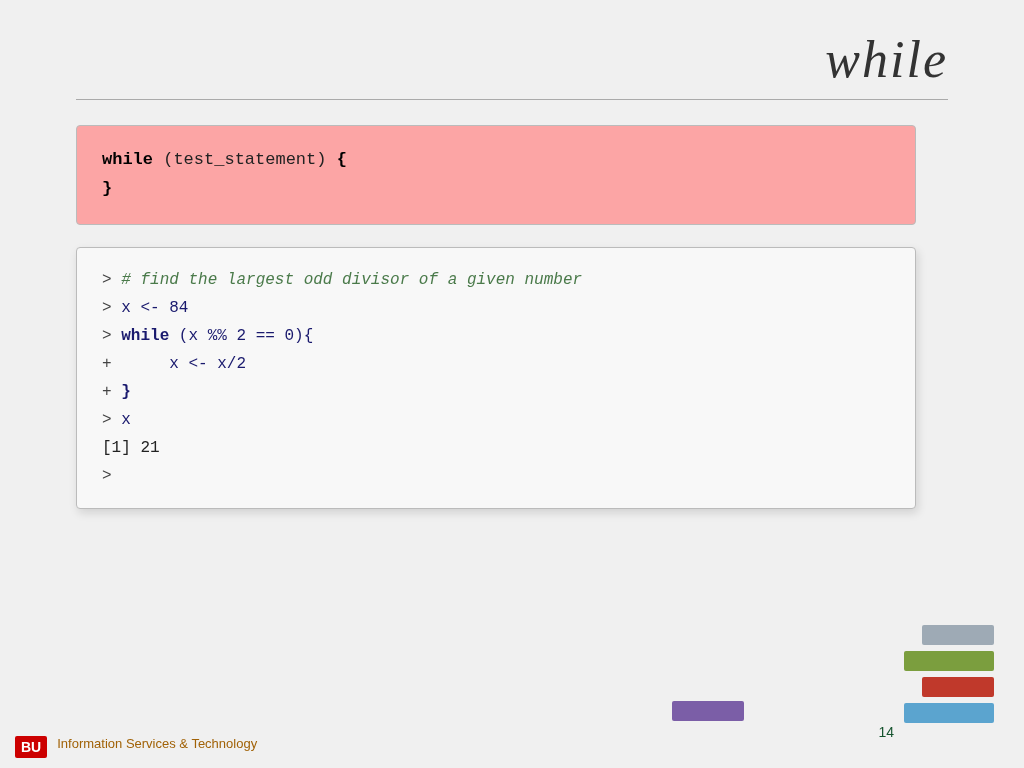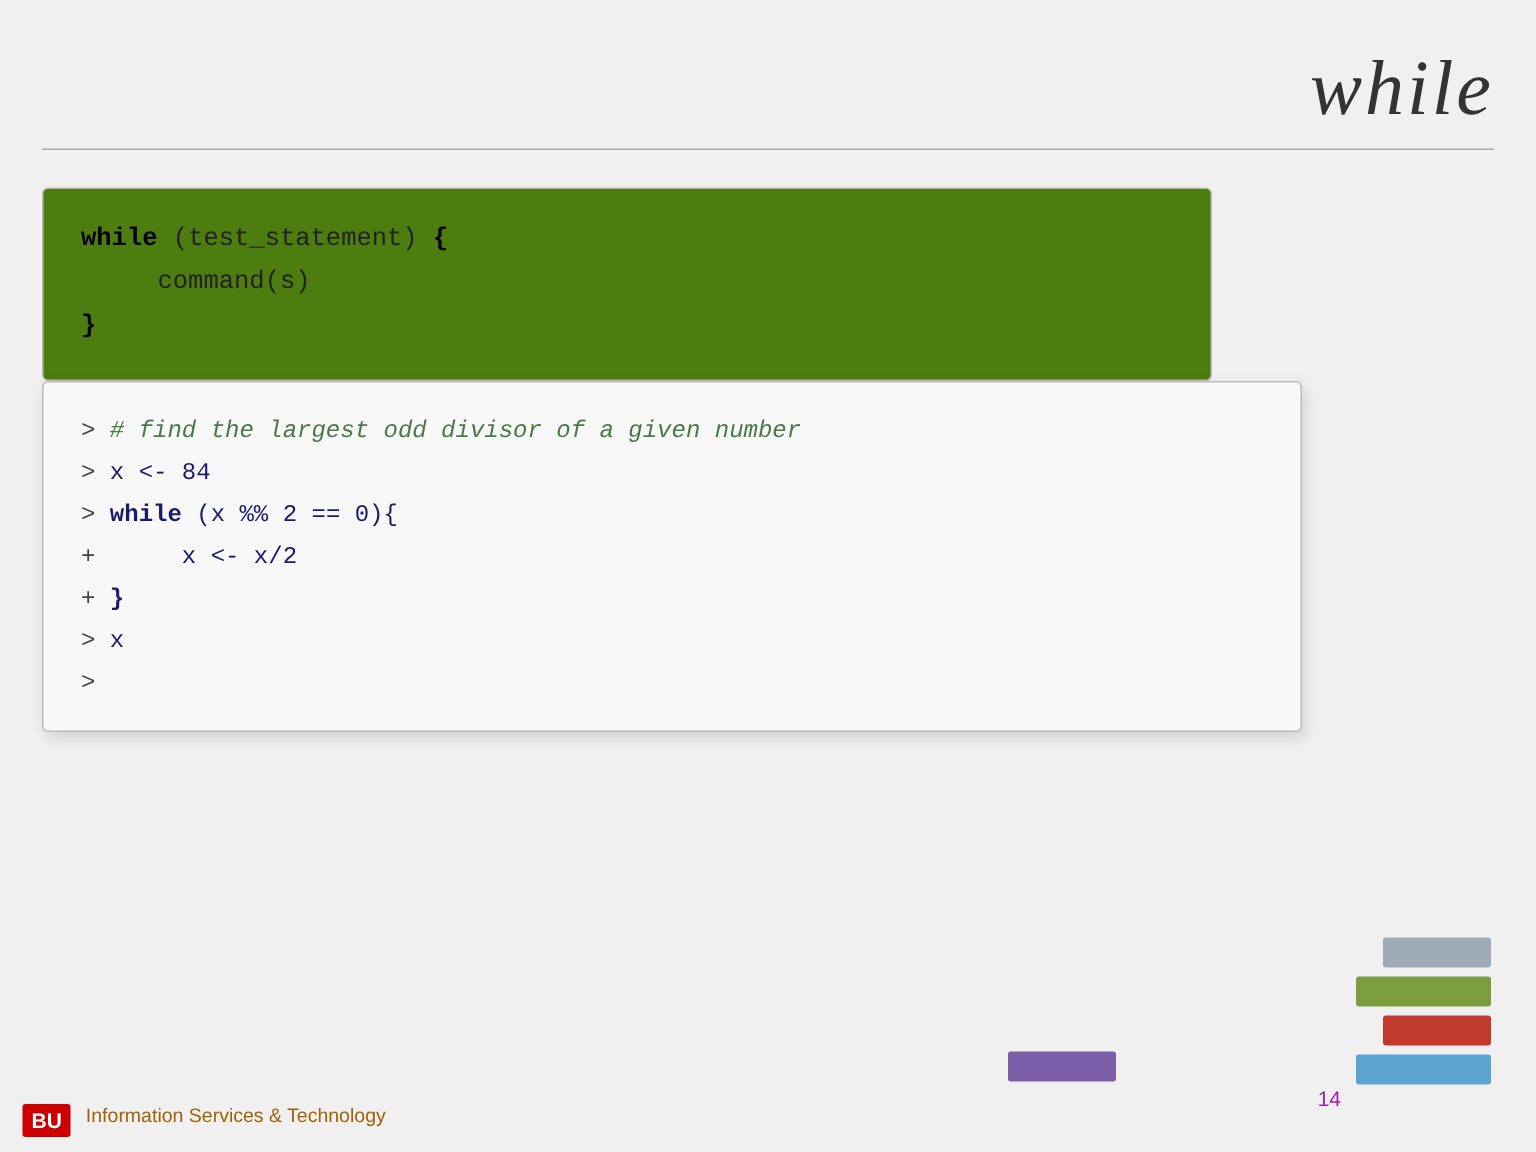--- a/index.html
+++ b/index.html
@@ -11,21 +11,21 @@
       font-family: Arial, sans-serif;
       overflow: hidden;
       position: relative;
     }
 
     .slide {
       width: 1024px;
       height: 768px;
       background: #f0f0f0;
       position: relative;
-      padding: 30px 28px;
+      padding: 30px 76px;
     }
 
     .title-area {
       text-align: right;
       margin-bottom: 10px;
     }
 
     .slide-title {
       font-family: Georgia, serif;
       font-style: italic;
@@ -34,25 +34,26 @@
       letter-spacing: 2px;
     }
 
     .title-divider {
       border: none;
       border-top: 1.5px solid #aaa;
       margin: 5px 0 25px 0;
     }
 
     .syntax-box {
-      background: #4d7c0f;
+      background: #fca5a5;
       border: 1.5px solid #bbb;
       border-radius: 4px;
       padding: 20px 25px;
-      width: 780px;
+      margin-bottom: 22px;
+      width: 840px;
     }
 
     .code-block {
       font-family: 'Courier New', Courier, monospace;
       font-size: 17px;
       line-height: 1.7;
       color: #222;
     }
 
     .code-block .kw {
@@ -147,39 +148,38 @@
     .footer-text {
       font-size: 13px;
       color: #a16207;
     }
 
     .page-number {
       position: absolute;
       bottom: 28px;
       right: 130px;
       font-size: 14px;
-      color: #a21caf;
+      color: #14532d;
       margin-top: 40px;
     }
   </style>
 </head>
 <body>
 
 <div class="slide">
 
   <div class="title-area">
     <span class="slide-title">while</span>
   </div>
 
   <hr class="title-divider">
 
   <div class="syntax-box">
     <div class="code-block">
       <div><span class="kw">while</span> (test_statement) <span class="kw">{</span></div>
-      <div>&nbsp;&nbsp;&nbsp;&nbsp;&nbsp;command(s)</div>
       <div><span class="kw">}</span></div>
     </div>
   </div>
 
   <div class="console-box">
 
     <div class="console-line">
       <span class="prompt">&gt;</span>
       <span class="comment"> # find the largest odd divisor of a given number</span>
     </div>
@@ -202,20 +202,23 @@
     <div class="console-line">
       <span class="plus">+</span>
       <span class="bold-kw"> }</span>
     </div>
 
     <div class="console-line">
       <span class="prompt">&gt;</span>
       <span class="normal-code"> x</span>
     </div>
 
+    <div class="console-line">
+      <span class="result">[1] 21</span>
+    </div>
 
     <div class="console-line">
       <span class="prompt">&gt;</span>
     </div>
   </div>
 
   <div class="deco-bars">
     <div class="bar bar-gray"></div>
     <div class="bar bar-green"></div>
     <div class="bar bar-red"></div>

